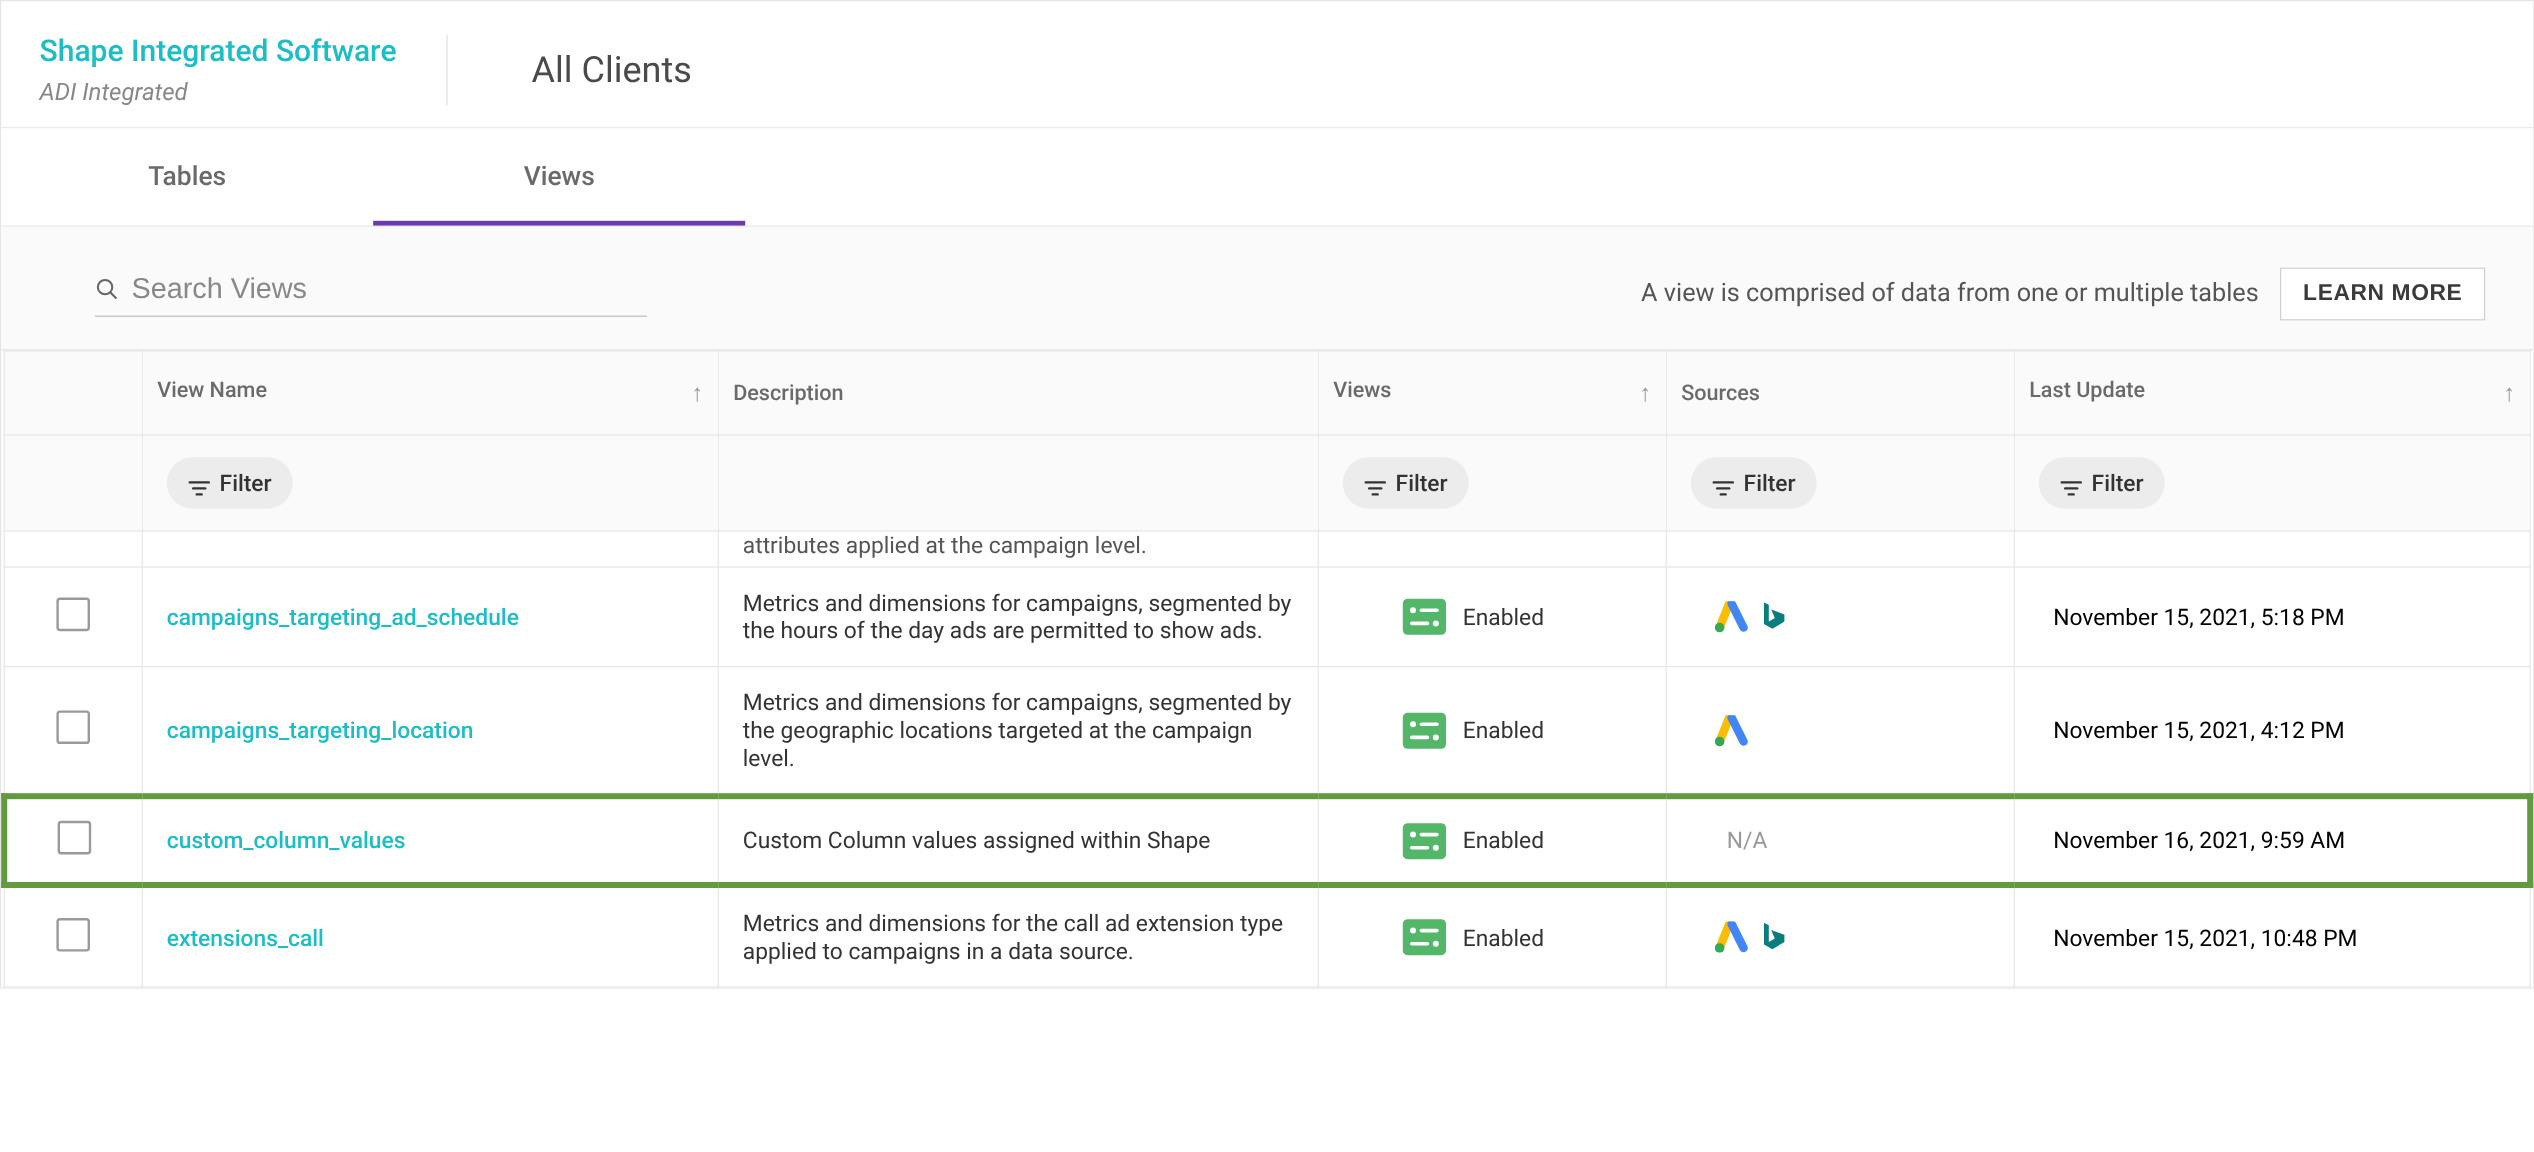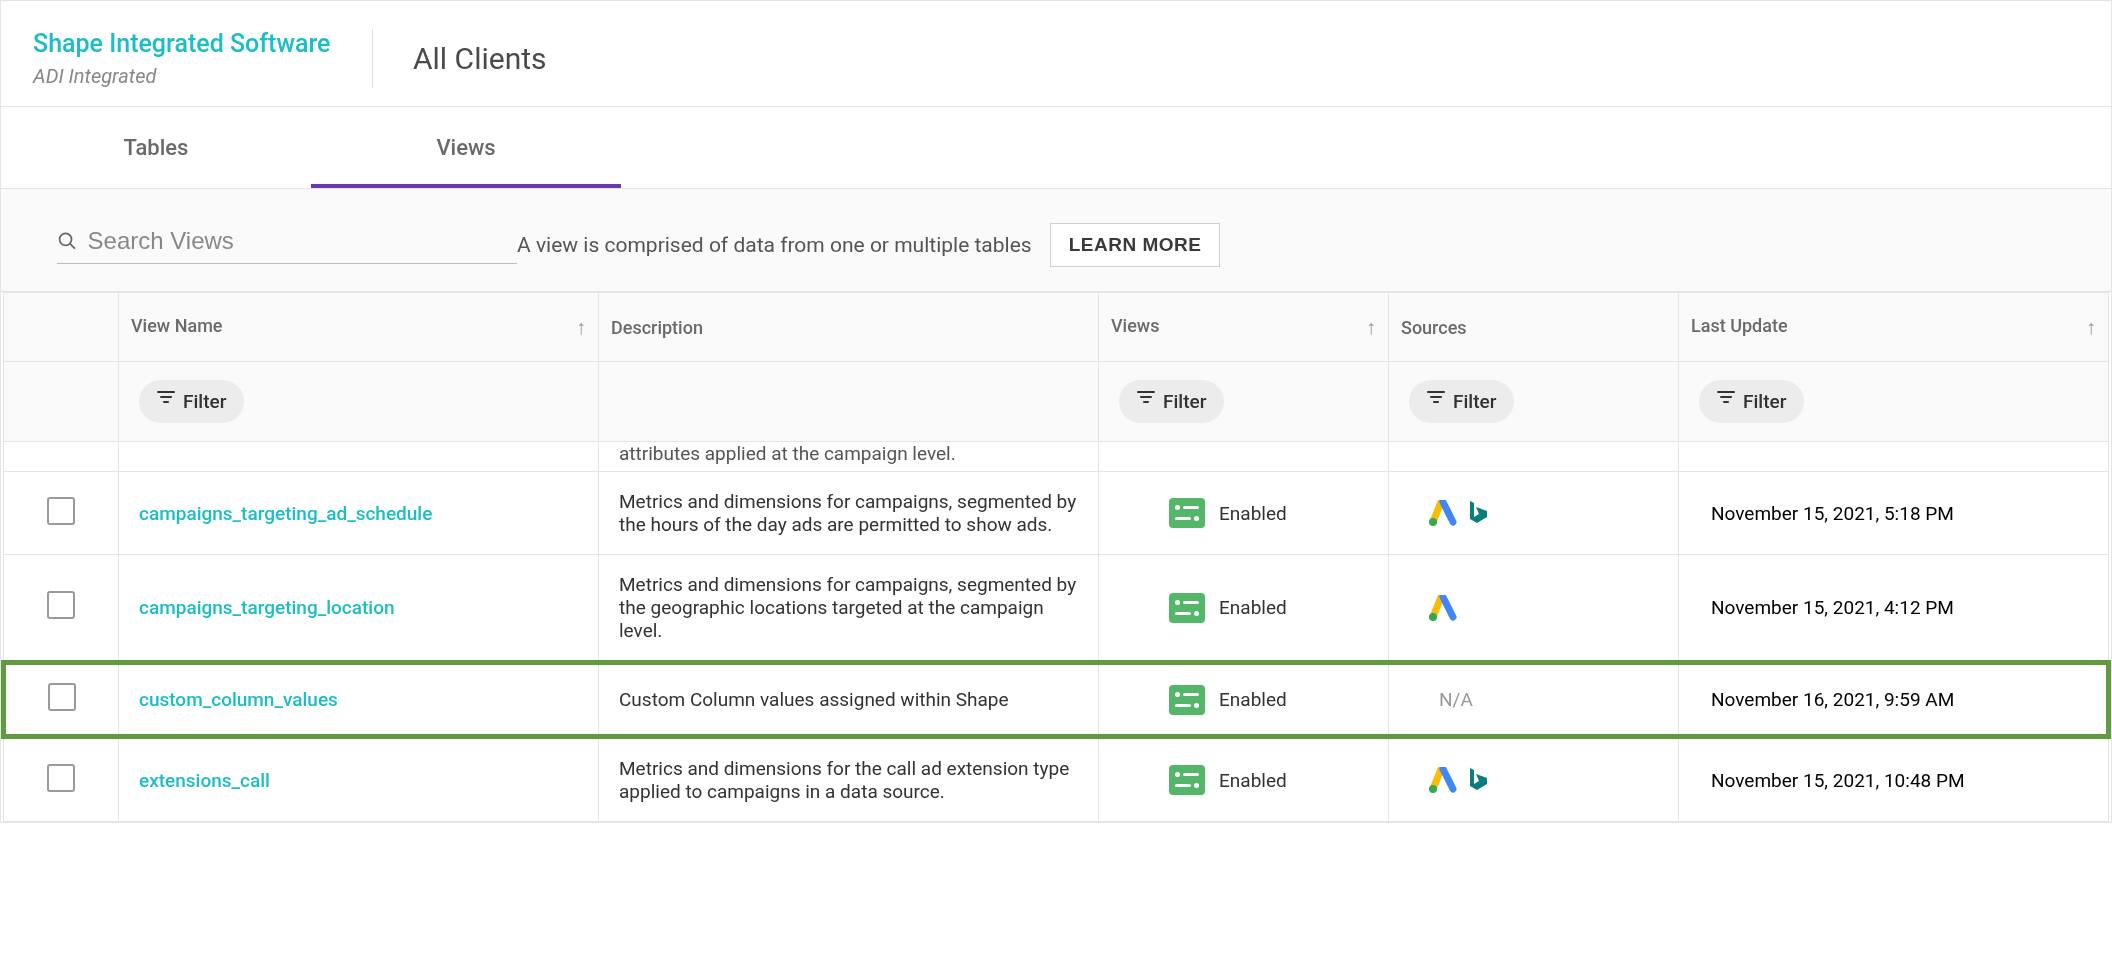--- a/index.html
+++ b/index.html
@@ -11,20 +11,21 @@
     font-size: 18px;
   }
   .outer {
     border: 1px solid #e5e5e5;
   }
   .header {
     display: flex;
     align-items: center;
     padding: 28px 32px 18px 32px;
     border-bottom: 1px solid #e5e5e5;
+    gap: 30px;
   }
   .header-left {
     padding-right: 40px;
     border-right: 1px solid #e0e0e0;
     margin-right: 40px;
     min-width: 340px;
   }
   .brand-link {
     color: #1bbdc6;
     font-size: 25px;
@@ -54,23 +55,24 @@
     font-size: 22px;
     color: #6a6a6a;
     cursor: pointer;
     font-weight: 500;
   }
   .tab.active {
     border-bottom: 4px solid #6a3ab2;
   }
   .toolbar {
     background: #fafafa;
-    padding: 34px 40px 24px 56px;
+    padding: 34px 40px 24px 78px;
     display: flex;
     align-items: center;
+    justify-content: space-between;
     border-bottom: 1px solid #e5e5e5;
   }
   .search-wrap {
     display: flex;
     align-items: center;
     border-bottom: 1px solid #bdbdbd;
     width: 460px;
     padding-bottom: 8px;
   }
   .search-input {
@@ -131,21 +133,21 @@
   .col-status { width: 290px; }
   .col-sources { width: 290px; }
   .col-updated { width: auto; }
   .sort-icon {
     float: right;
     color: #9a9a9a;
     font-size: 20px;
   }
   .filter-chip {
     display: inline-flex;
-    align-items: flex-start;
+    align-items: flex-end;
     gap: 8px;
     background: #ececec;
     border-radius: 22px;
     padding: 10px 18px;
     color: #333;
     font-size: 19px;
     font-weight: 500;
     cursor: pointer;
   }
   tbody td {

